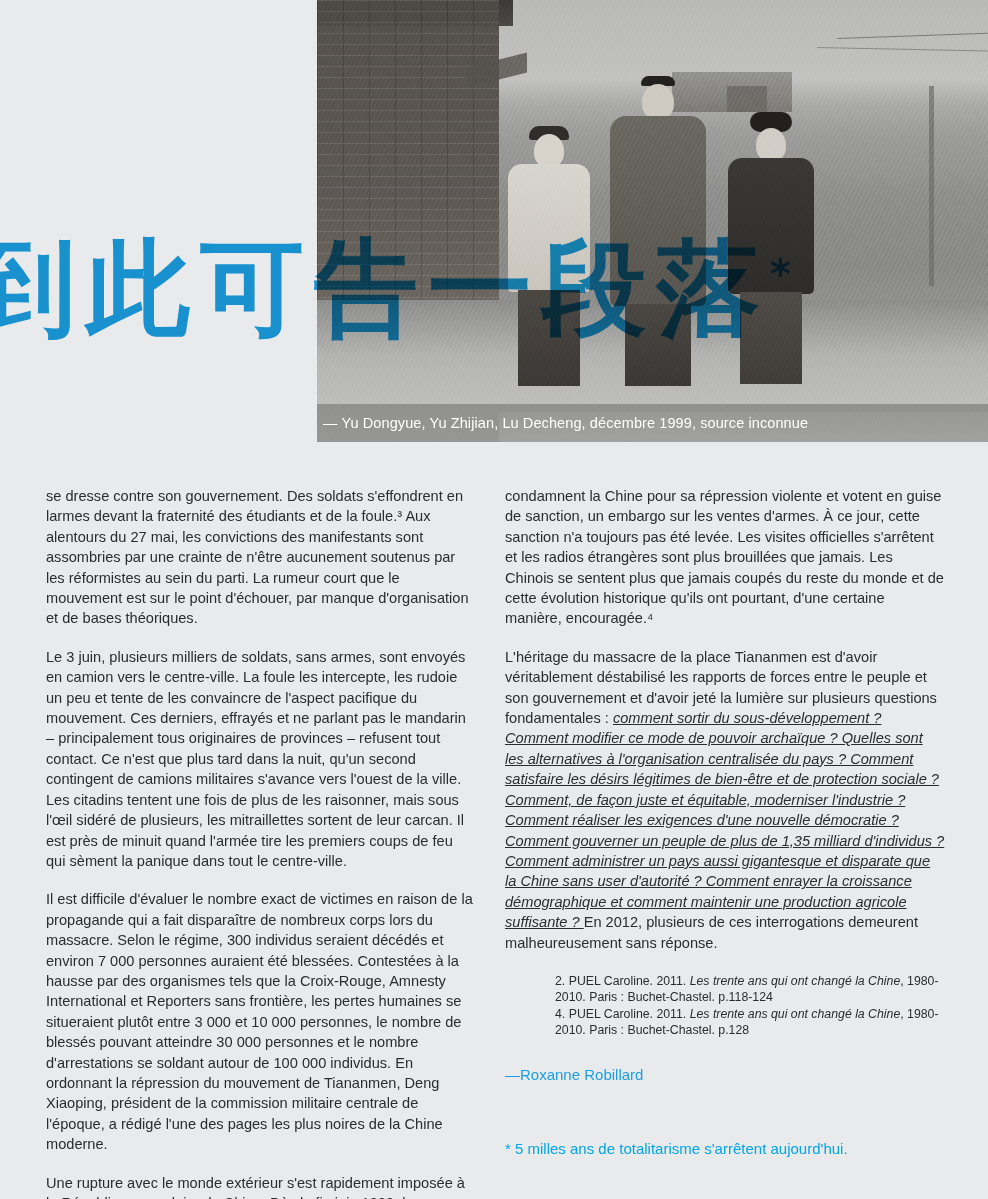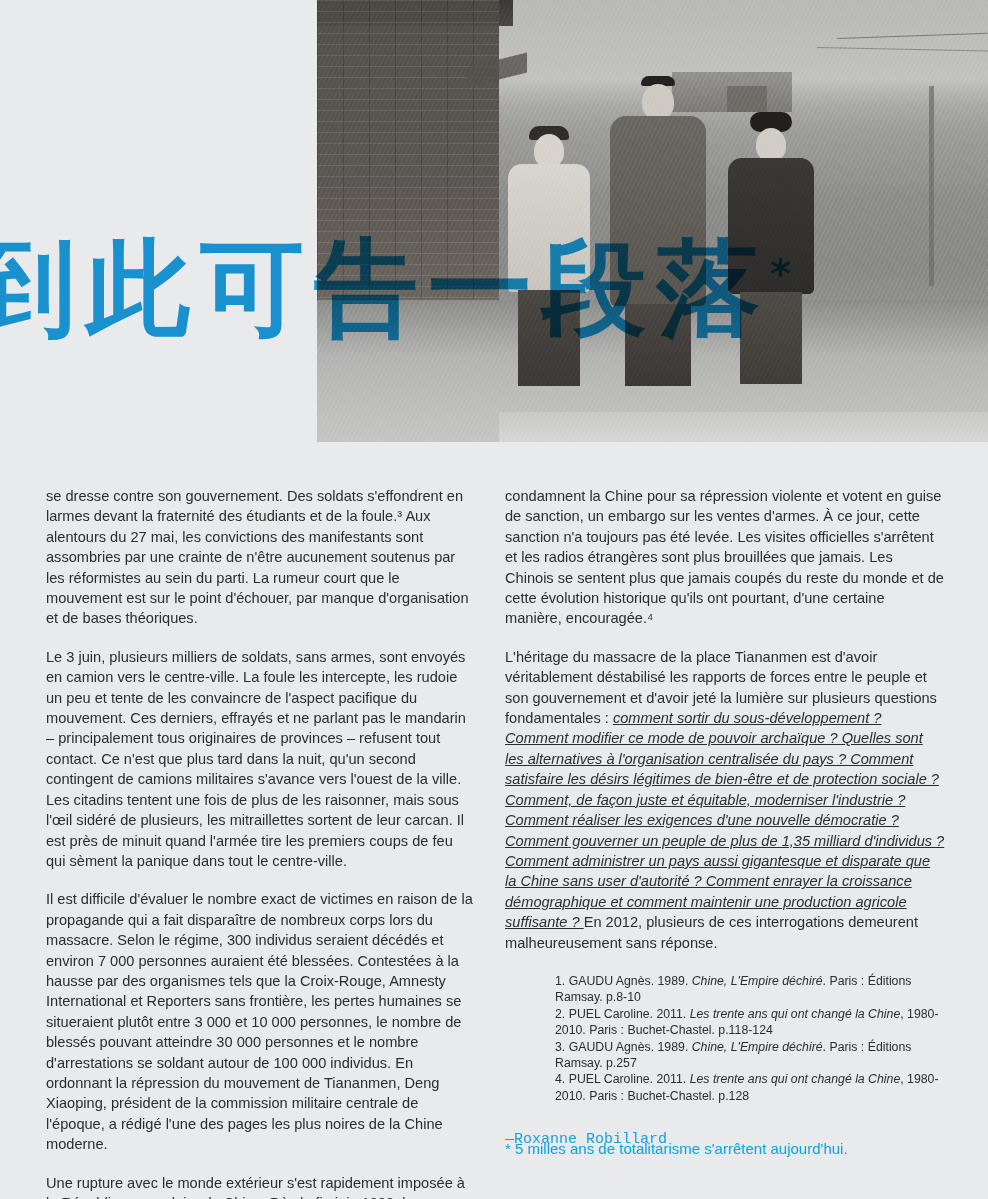--- a/index.html
+++ b/index.html
@@ -217,21 +217,20 @@
     line-height: 16.4px;
     color: #2c2c2c;
   }
   .notes .note { margin-bottom: 0; }
   .notes .note i { font-style: italic; }
 
   .author {
     margin-top: 26px;
     color: #1b9ee0;
     font-size: 15px;
-    font-family: Liberation Mono, monospace;
   }
 
   .footnote {
     position: absolute;
     left: 505px; top: 1120px;
     color: #00a6e8;
     font-size: 15px;
     margin-top: 20px;
   }
 </style>
@@ -269,20 +268,21 @@
     <div class="fig" id="fig3">
       <div class="cap"></div>
       <div class="head"></div>
       <div class="body"></div>
       <div class="legs"></div>
     </div>
 
     <div class="grain"></div>
   </div>
 
+  <div class="photo-caption">— Yu Dongyue, Yu Zhijian, Lu Decheng, décembre 1999, source inconnue</div>
 
   <div class="headline">
     <span>到此可告一段落</span><span class="star">*</span>
   </div>
 </div>
 
 <div class="columns">
 
   <div class="col left">
     <p>se dresse contre son gouvernement. Des soldats s'effondrent en larmes devant la fraternité des étudiants et de la foule.³ Aux alentours du 27 mai, les convictions des manifestants sont assombries par une crainte de n'être aucunement soutenus par les réformistes au sein du parti. La rumeur court que le mouvement est sur le point d'échouer, par manque d'organisation et de bases théoriques.</p>
@@ -290,33 +290,23 @@
     <p>Il est difficile d'évaluer le nombre exact de victimes en raison de la propagande qui a fait disparaître de nombreux corps lors du massacre. Selon le régime, 300 individus seraient décédés et environ 7 000 personnes auraient été blessées. Contestées à la hausse par des organismes tels que la Croix-Rouge, Amnesty International et Reporters sans frontière, les pertes humaines se situeraient plutôt entre 3 000 et 10 000 personnes, le nombre de blessés pouvant atteindre 30 000 personnes et le nombre d'arrestations se soldant autour de 100 000 individus. En ordonnant la répression du mouvement de Tiananmen, Deng Xiaoping, président de la commission militaire centrale de l'époque, a rédigé l'une des pages les plus noires de la Chine moderne.</p>
     <p>Une rupture avec le monde extérieur s'est rapidement imposée à la République populaire de Chine. Dès la fin juin 1989, les membres de la Communauté européenne et les États-Unis</p>
   </div>
 
   <div class="col right">
     <p>condamnent la Chine pour sa répression violente et votent en guise de sanction, un embargo sur les ventes d'armes. À ce jour, cette sanction n'a toujours pas été levée. Les visites officielles s'arrêtent et les radios étrangères sont plus brouillées que jamais. Les Chinois se sentent plus que jamais coupés du reste du monde et de cette évolution historique qu'ils ont pourtant, d'une certaine manière, encouragée.⁴</p>
     <p><span>L'héritage du massacre de la place Tiananmen est d'avoir véritablement déstabilisé les rapports de forces entre le peuple et son gouvernement et d'avoir jeté la lumière sur plusieurs questions fondamentales : </span><span class="emphasis">comment sortir du sous-développement ? Comment modifier ce mode de pouvoir archaïque ? Quelles sont les alternatives à l'organisation centralisée du pays ? Comment satisfaire les désirs légitimes de bien-être et de protection sociale ? Comment, de façon juste et équitable, moderniser l'industrie ? Comment réaliser les exigences d'une nouvelle démocratie ? Comment gouverner un peuple de plus de 1,35 milliard d'individus ? Comment administrer un pays aussi gigantesque et disparate que la Chine sans user d'autorité ? Comment enrayer la croissance démographique et comment maintenir une production agricole suffisante ? </span><span>En 2012, plusieurs de ces interrogations demeurent malheureusement sans réponse.</span></p>
 
     <div class="notes">
       <div class="note">
-        <span>1.</span>
-        <span>GAUDU Agnès. 1989.</span>
-        <i>Chine, L'Empire déchiré</i><span>. Paris : Éditions Ramsay. p.8-10</span>
-      </div>
-      <div class="note">
         <span>2.</span>
         <span>PUEL Caroline. 2011.</span>
         <i>Les trente ans qui ont changé la Chine</i><span>, 1980-2010. Paris : Buchet-Chastel. p.118-124</span>
-      </div>
-      <div class="note">
-        <span>3.</span>
-        <span>GAUDU Agnès. 1989.</span>
-        <i>Chine, L'Empire déchiré</i><span>. Paris : Éditions Ramsay. p.257</span>
       </div>
       <div class="note">
         <span>4.</span>
         <span>PUEL Caroline. 2011.</span>
         <i>Les trente ans qui ont changé la Chine</i><span>, 1980-2010. Paris : Buchet-Chastel. p.128</span>
       </div>
     </div>
 
     <div class="author">—Roxanne Robillard</div>
   </div>

